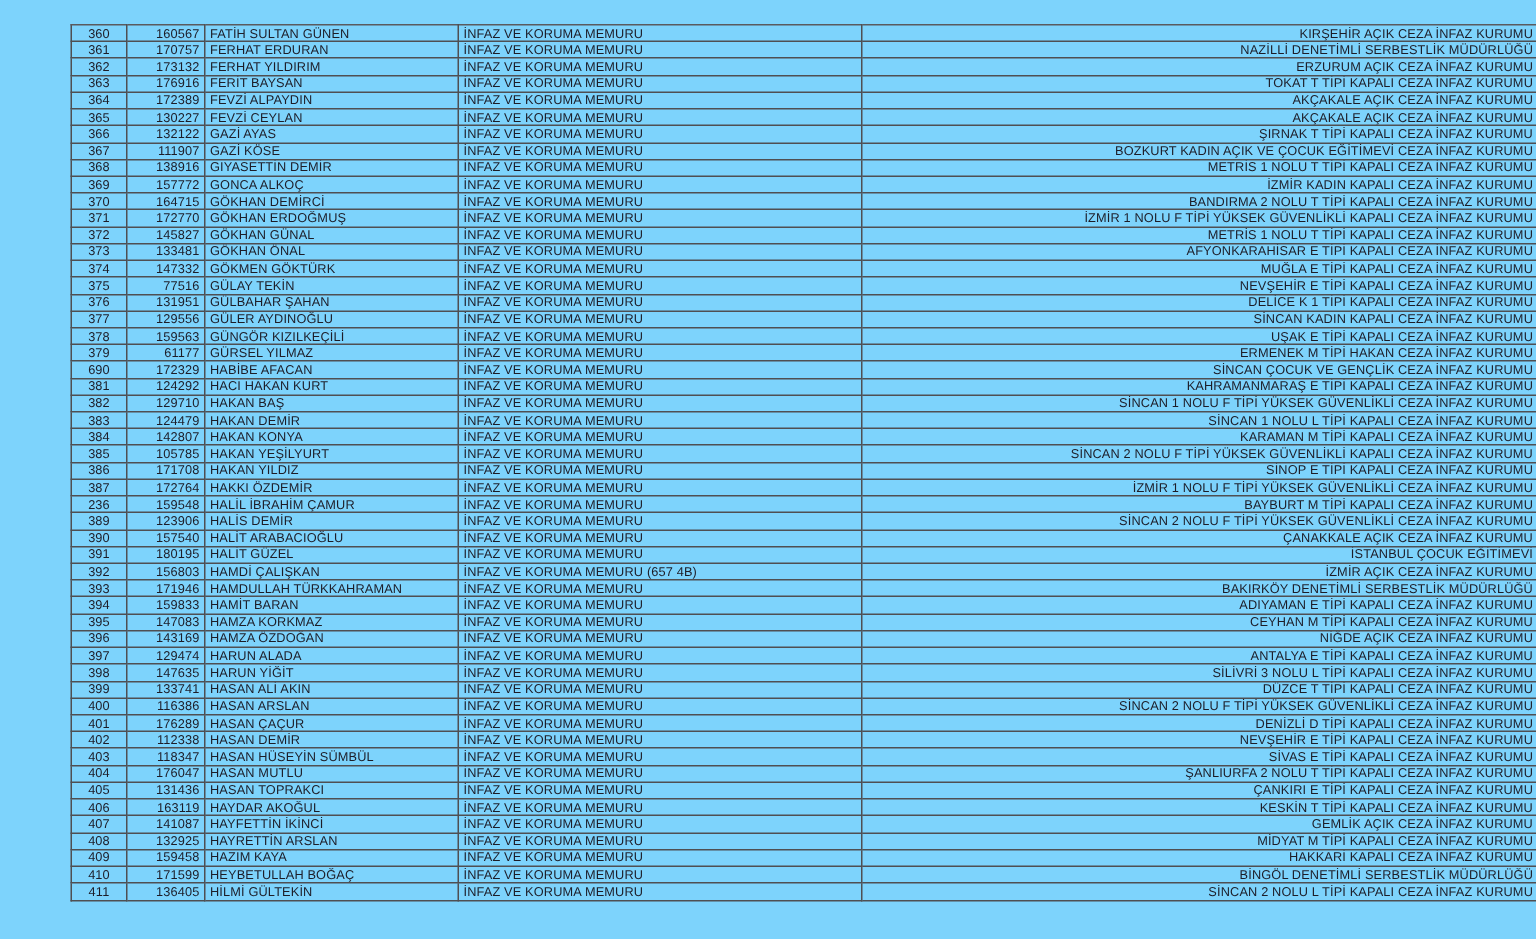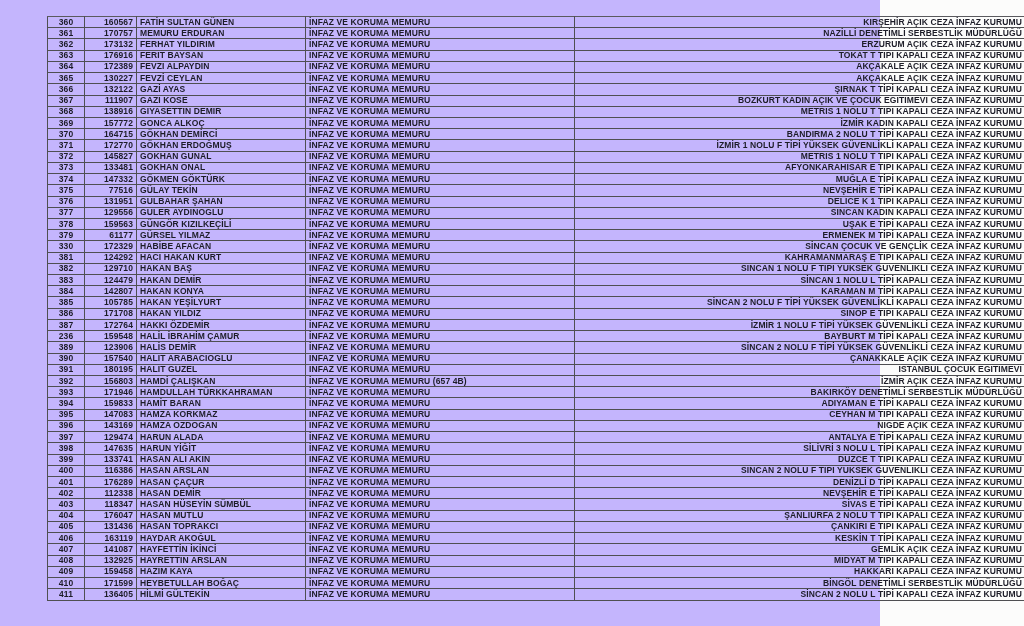--- a/index.html
+++ b/index.html
@@ -6,24 +6,23 @@
     margin: 0;
     padding: 0;
     width: 1024px;
     height: 626px;
     background: #fcfcfb;
     overflow: hidden;
     font-family: "Liberation Sans", sans-serif;
   }
   .page {
     position: relative;
-    width: 880px;
+    width: 1024px;
     height: 626px;
-    background: #c4b5fd;
-    font-weight: bold;
+    background: #7dd3fc;
   }
   table.roster {
     position: absolute;
     left: 47px;
     top: 16px;
     width: 943px;
     height: 585px;
     border-collapse: collapse;
     table-layout: fixed;
   }
@@ -56,21 +55,21 @@
         <tr>
           <td class="col-no">360</td>
           <td class="col-id">160567</td>
           <td class="col-name">FATİH SULTAN GÜNEN</td>
           <td class="col-title">İNFAZ VE KORUMA MEMURU</td>
           <td class="col-inst">KIRŞEHİR AÇIK CEZA İNFAZ KURUMU</td>
         </tr>
         <tr>
           <td class="col-no">361</td>
           <td class="col-id">170757</td>
-          <td class="col-name">MEMURU ERDURAN</td>
+          <td class="col-name">FERHAT ERDURAN</td>
           <td class="col-title">İNFAZ VE KORUMA MEMURU</td>
           <td class="col-inst">NAZİLLİ DENETİMLİ SERBESTLİK MÜDÜRLÜĞÜ</td>
         </tr>
         <tr>
           <td class="col-no">362</td>
           <td class="col-id">173132</td>
           <td class="col-name">FERHAT YILDIRIM</td>
           <td class="col-title">İNFAZ VE KORUMA MEMURU</td>
           <td class="col-inst">ERZURUM AÇIK CEZA İNFAZ KURUMU</td>
         </tr>
@@ -184,24 +183,24 @@
           <td class="col-id">159563</td>
           <td class="col-name">GÜNGÖR KIZILKEÇİLİ</td>
           <td class="col-title">İNFAZ VE KORUMA MEMURU</td>
           <td class="col-inst">UŞAK E TİPİ KAPALI CEZA İNFAZ KURUMU</td>
         </tr>
         <tr>
           <td class="col-no">379</td>
           <td class="col-id">61177</td>
           <td class="col-name">GÜRSEL YILMAZ</td>
           <td class="col-title">İNFAZ VE KORUMA MEMURU</td>
-          <td class="col-inst">ERMENEK M TİPİ KAPALI CEZA İNFAZ KURUMU</td>
-        </tr>
-        <tr>
-          <td class="col-no">330</td>
+          <td class="col-inst">ERMENEK M TİPİ HAKAN CEZA İNFAZ KURUMU</td>
+        </tr>
+        <tr>
+          <td class="col-no">690</td>
           <td class="col-id">172329</td>
           <td class="col-name">HABİBE AFACAN</td>
           <td class="col-title">İNFAZ VE KORUMA MEMURU</td>
           <td class="col-inst">SİNCAN ÇOCUK VE GENÇLİK CEZA İNFAZ KURUMU</td>
         </tr>
         <tr>
           <td class="col-no">381</td>
           <td class="col-id">124292</td>
           <td class="col-name">HACI HAKAN KURT</td>
           <td class="col-title">İNFAZ VE KORUMA MEMURU</td>

